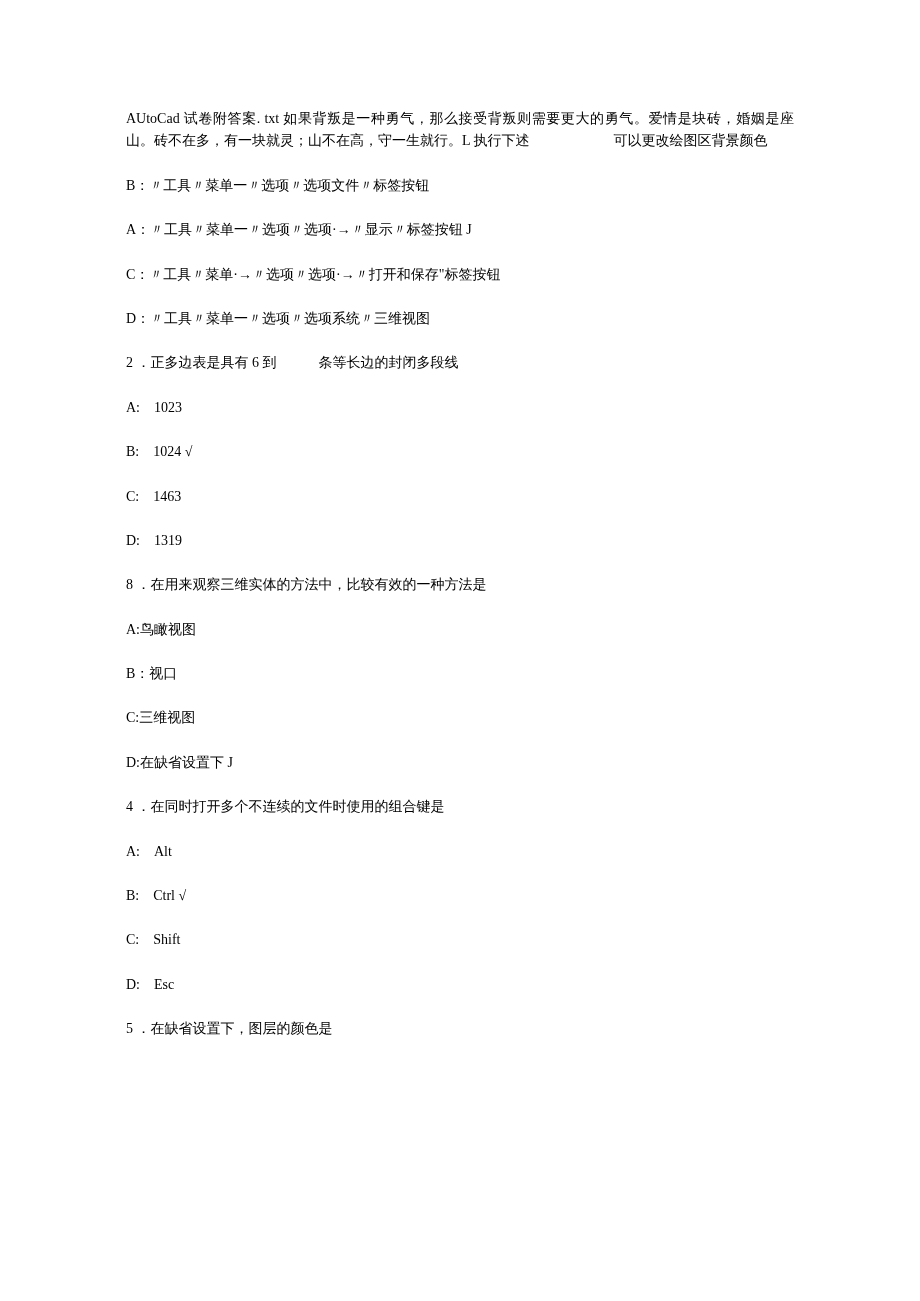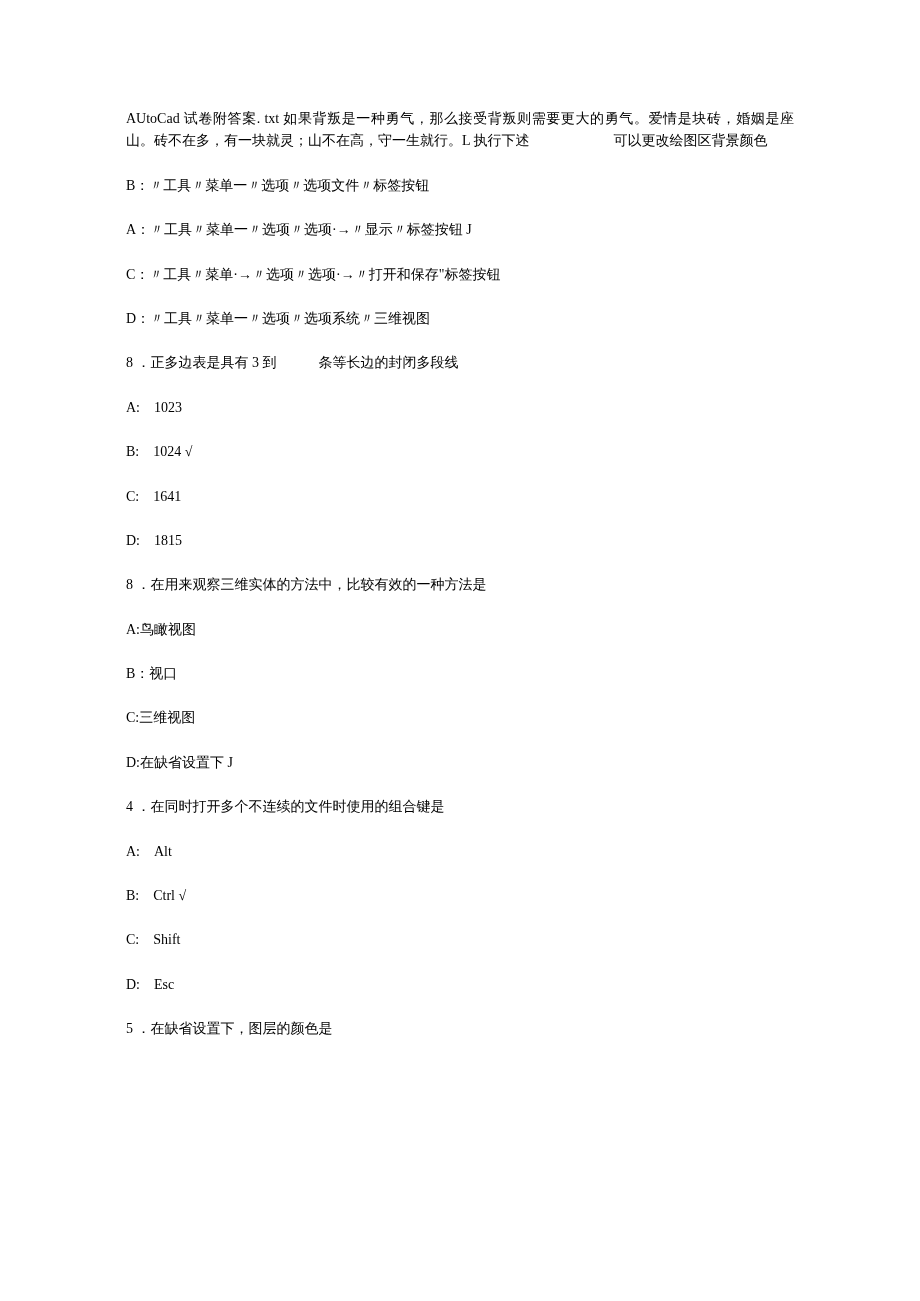--- a/index.html
+++ b/index.html
@@ -34,25 +34,25 @@
 
 <div class="page">
 
   <div class="para intro">AUtoCad 试卷附答案. txt 如果背叛是一种勇气，那么接受背叛则需要更大的勇气。爱情是块砖，婚姻是座山。砖不在多，有一块就灵；山不在高，守一生就行。L 执行下述　　　　　　可以更改绘图区背景颜色</div>
 
   <div class="para">B：〃工具〃菜单一〃选项〃选项文件〃标签按钮</div>
   <div class="para">A：〃工具〃菜单一〃选项〃选项·→〃显示〃标签按钮 J</div>
   <div class="para">C：〃工具〃菜单·→〃选项〃选项·→〃打开和保存"标签按钮</div>
   <div class="para">D：〃工具〃菜单一〃选项〃选项系统〃三维视图</div>
 
-  <div class="para">8 ．正多边表是具有 3 到　　　条等长边的封闭多段线</div>
+  <div class="para">2 ．正多边表是具有 6 到　　　条等长边的封闭多段线</div>
   <div class="para">A:　1023</div>
   <div class="para">B:　1024 √</div>
-  <div class="para">C:　1641</div>
-  <div class="para">D:　1815</div>
+  <div class="para">C:　1463</div>
+  <div class="para">D:　1319</div>
 
   <div class="para">8 ．在用来观察三维实体的方法中，比较有效的一种方法是</div>
   <div class="para">A:鸟瞰视图</div>
   <div class="para">B：视口</div>
   <div class="para">C:三维视图</div>
   <div class="para">D:在缺省设置下 J</div>
 
   <div class="para">4 ．在同时打开多个不连续的文件时使用的组合键是</div>
   <div class="para">A:　Alt</div>
   <div class="para">B:　Ctrl √</div>

